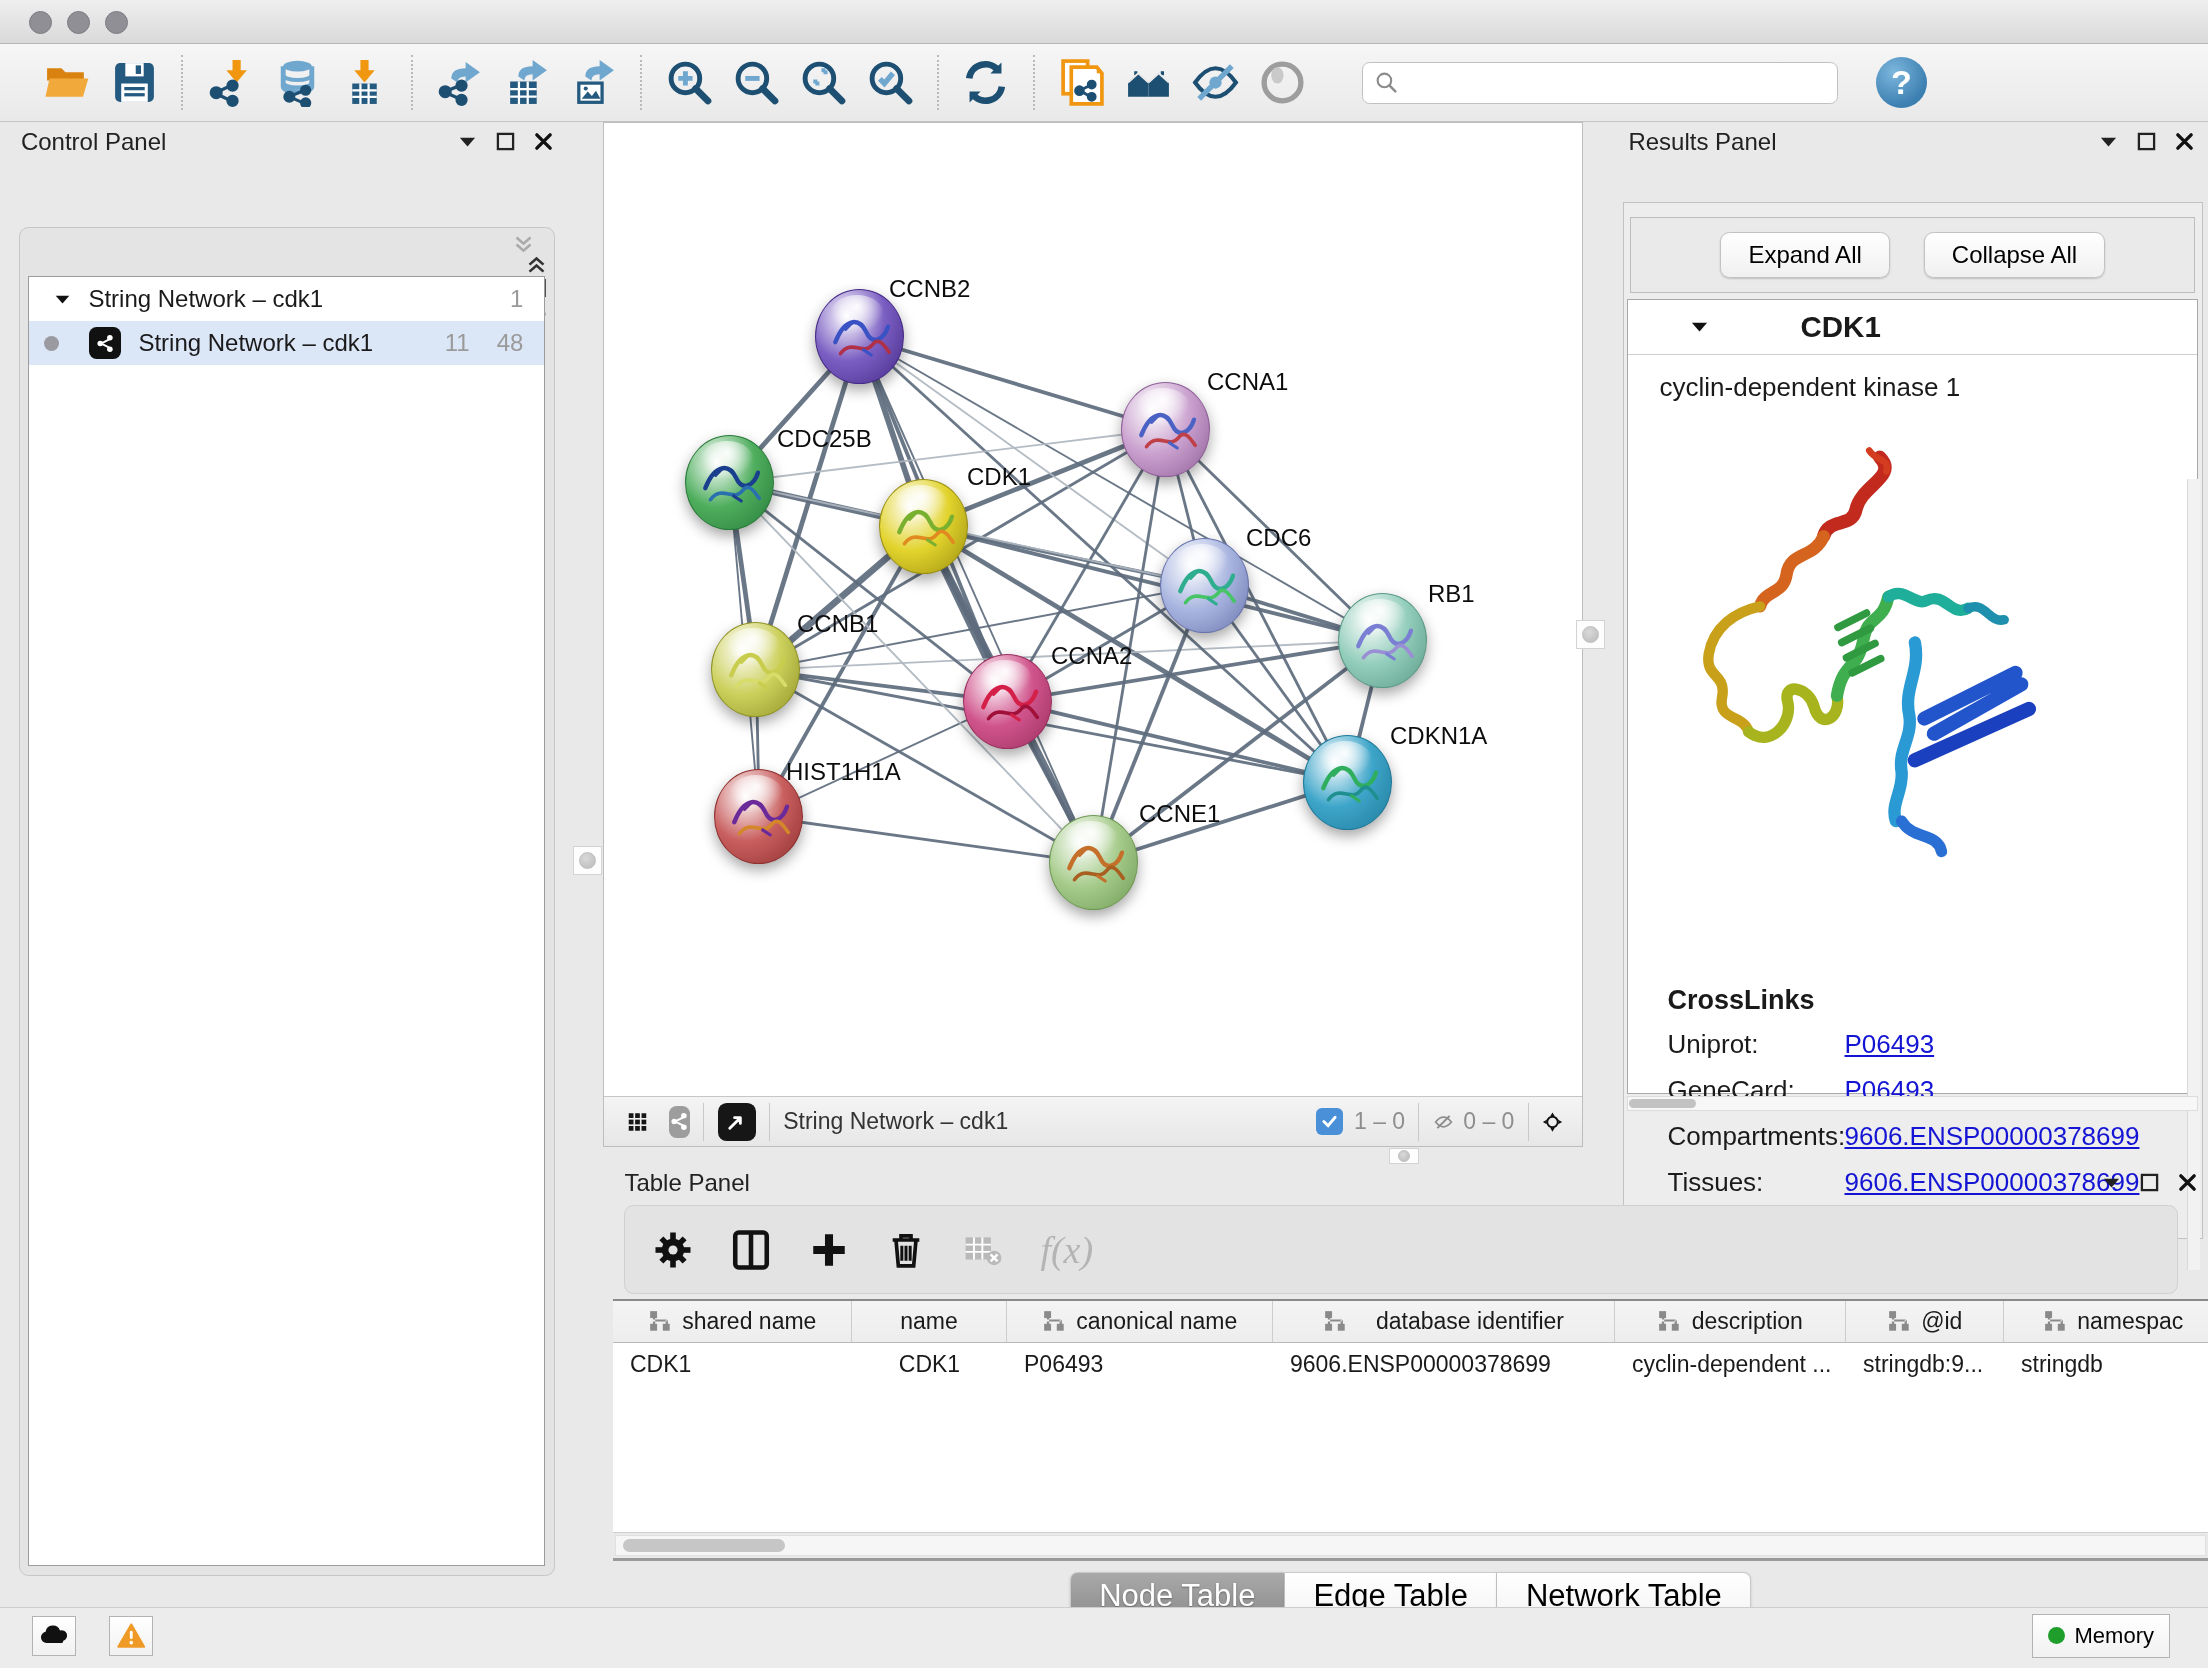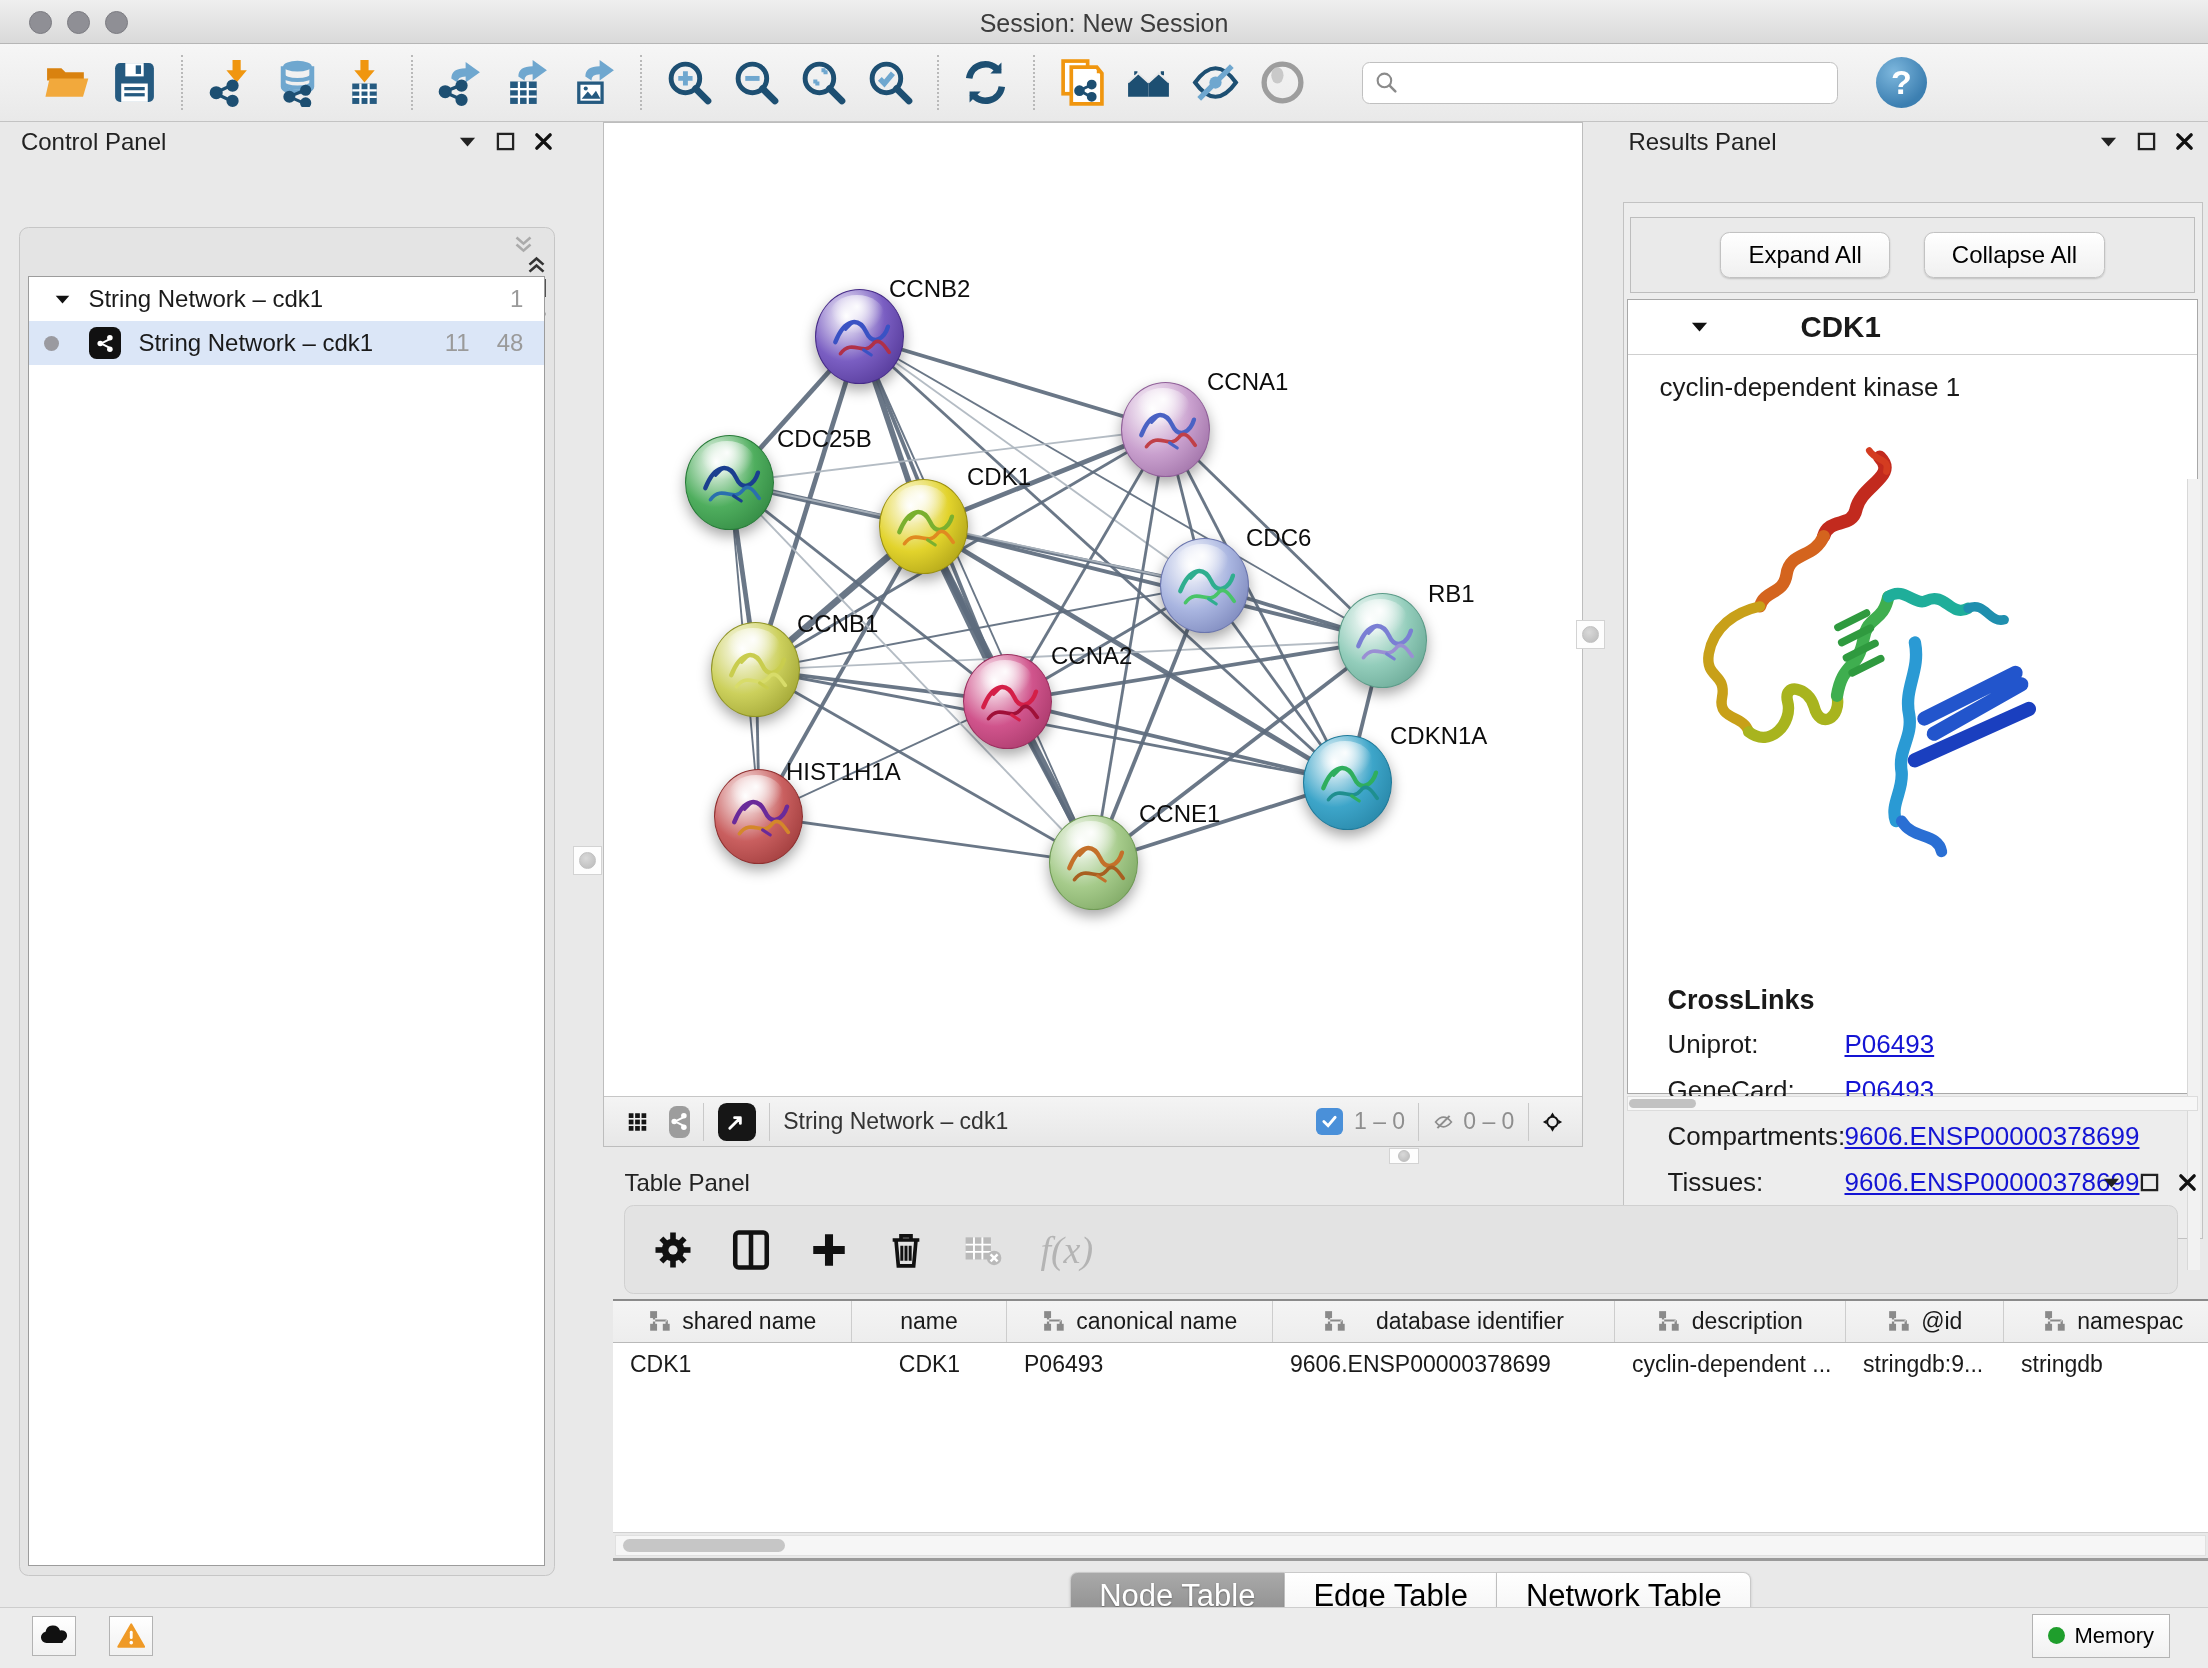--- a/index.html
+++ b/index.html
@@ -109,21 +109,20 @@
   #memory-btn { position:absolute; top:5.7px; right:38px; height:44px; padding:0 15px; background:linear-gradient(#ffffff,#f1f1f1); border:1px solid #b3b3b3; display:flex; align-items:center; gap:9.5px; font-size:22px; cursor:pointer; }
   #memory-dot { width:17px; height:17px; border-radius:50%; background:#1f9e2c; }
 </style>
 </head>
 <body>
 
 <div id="titlebar" class="abs">
   <div class="traffic abs" style="left:28.5px"></div>
   <div class="traffic abs" style="left:67px"></div>
   <div class="traffic abs" style="left:105px"></div>
-  <div id="title-text" class="abs">Session: New Session</div>
 </div>
 
 <div id="toolbar" class="abs">
   <button class="tbtn">
       <svg viewBox="0 0 24 24">
         <path d="M2 5h7l2 2h9v4H2z" fill="#d9820f"></path>
         <path d="M3.2 10h19l-2.6 9H1.2z" fill="#f2a93c"></path>
       </svg>
     </button>
   <button class="tbtn">

